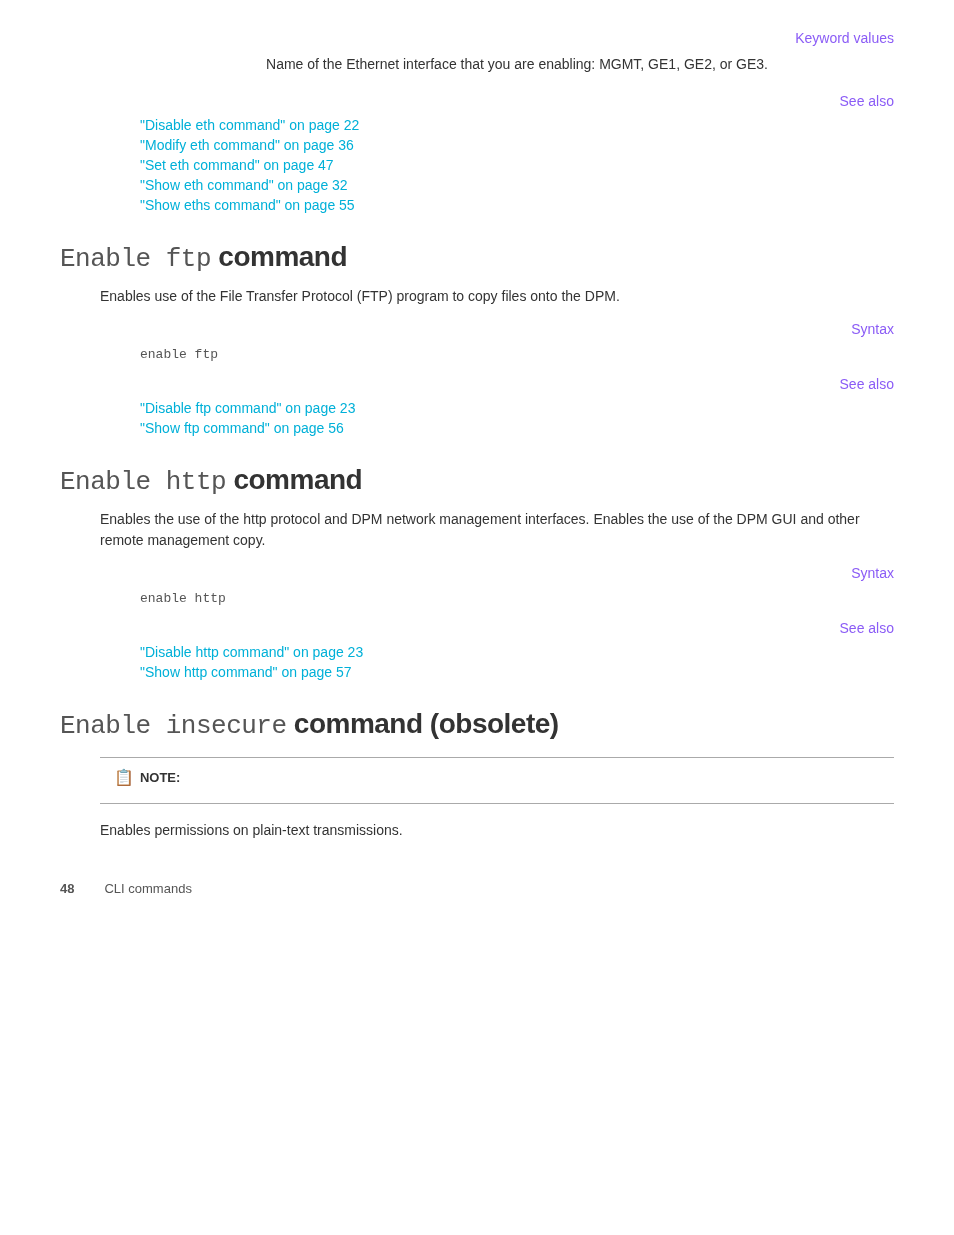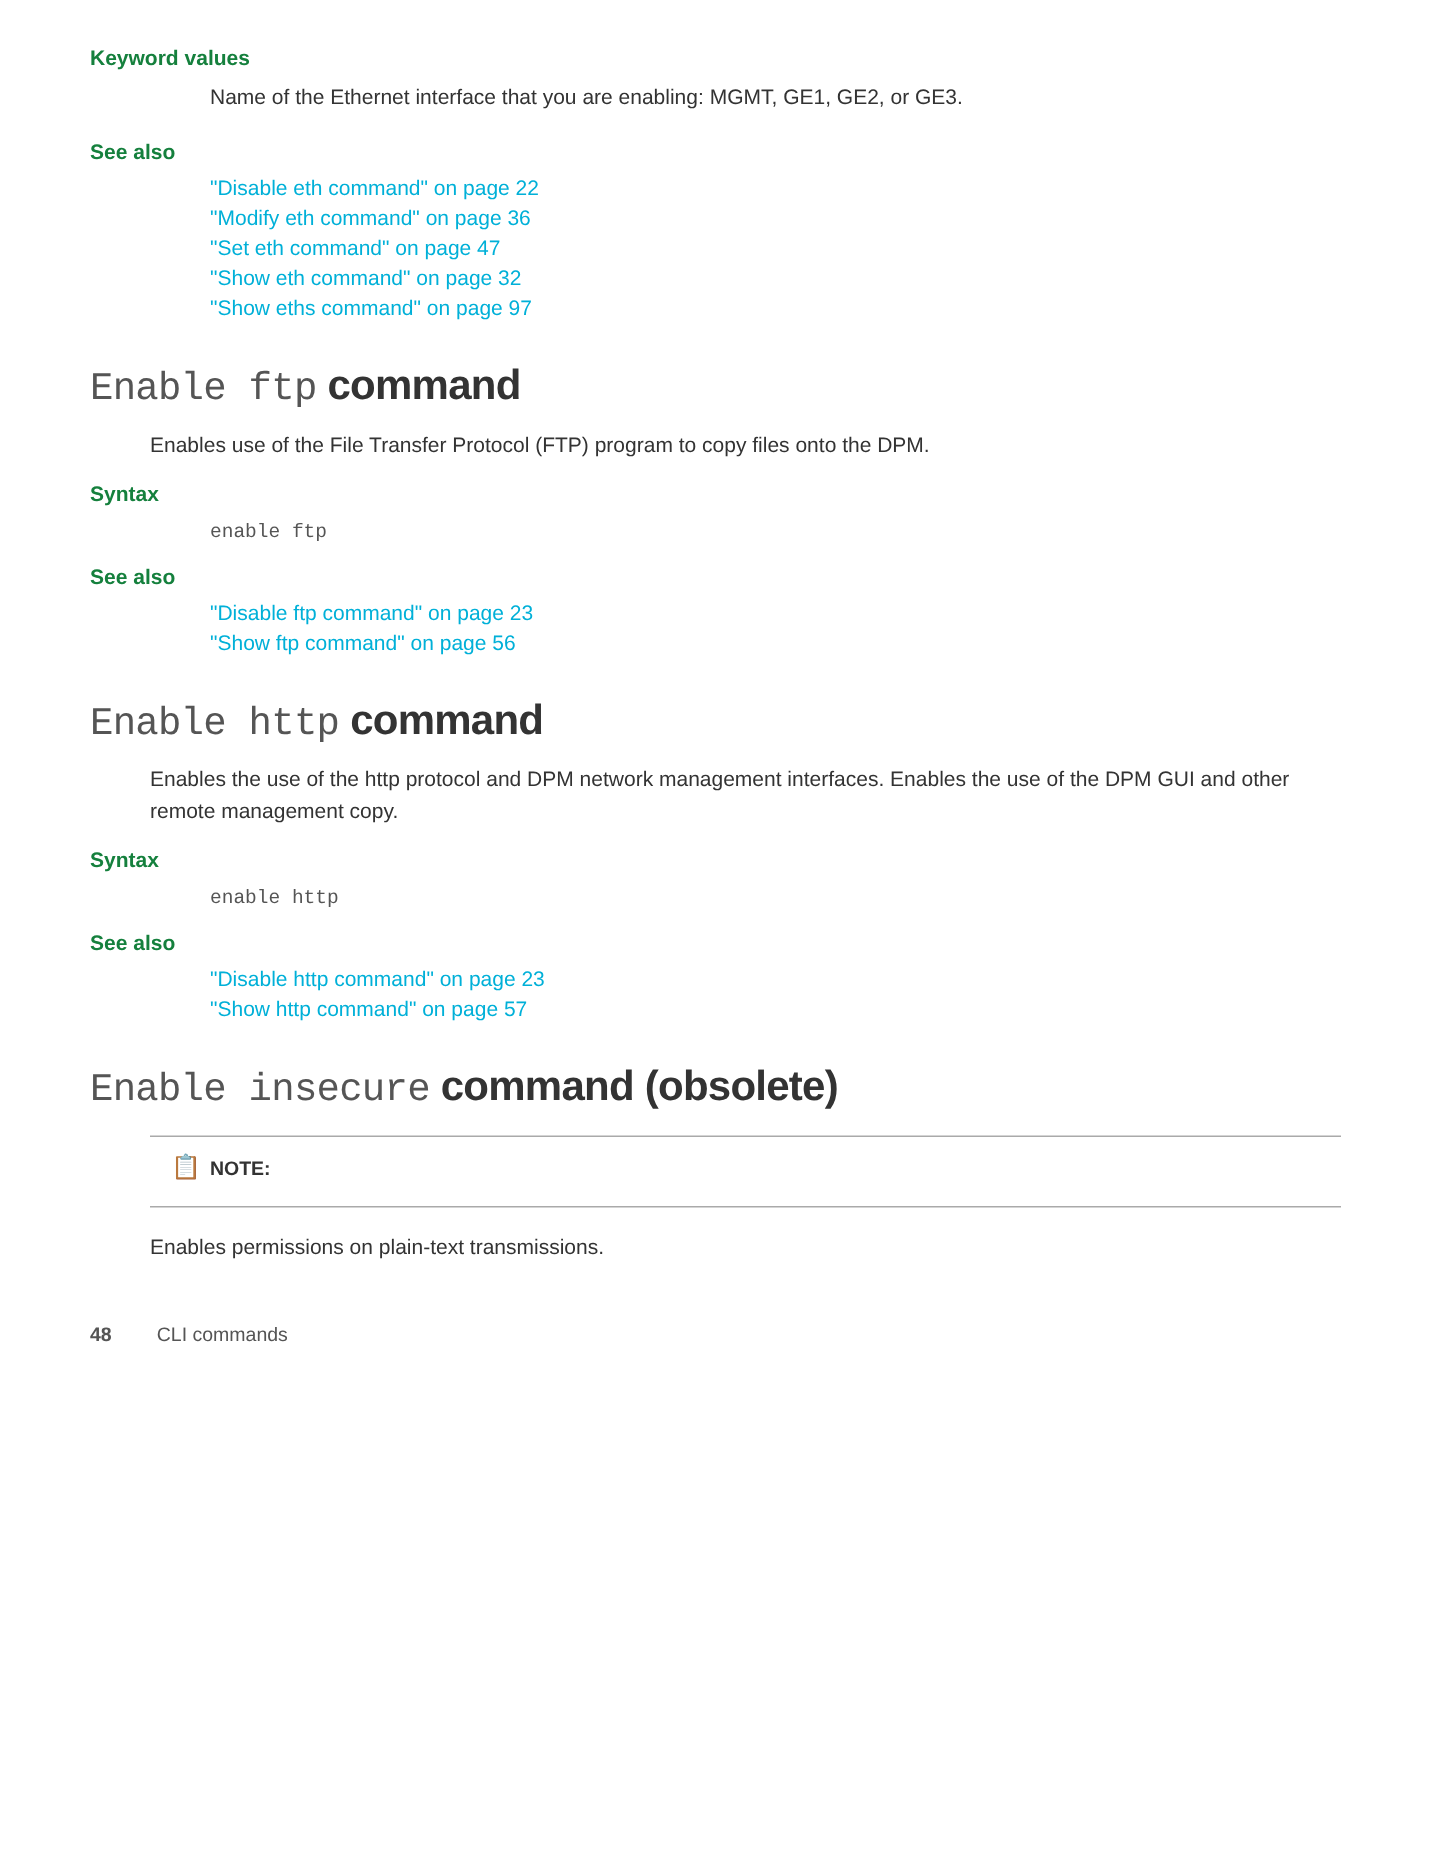--- a/index.html
+++ b/index.html
@@ -16,24 +16,25 @@
       width: 954px;
       min-height: 1235px;
       padding: 30px 60px 40px 60px;
     }
 
     .section {
       margin-bottom: 20px;
     }
 
     .heading-cyan {
-      color: #15803d;
-      font-size: 14px;
-      font-weight: bold;
+      color: #8b5cf6;
+      font-size: 14px;
+      font-weight: normal;
       margin-bottom: 8px;
+      text-align: right;
     }
 
     .indented {
       margin-left: 80px;
     }
 
     .indented-sm {
       margin-left: 40px;
     }
 
@@ -127,32 +128,32 @@
     .footer-page-num {
       font-weight: bold;
     }
   </style>
 </head>
 <body>
 
 <div class="section keyword-values-section">
   <h3 class="heading-cyan">Keyword values</h3>
   <div class="indented">
-    <div class="body-text" style="margin-top: 6px;">Name of the Ethernet interface that you are enabling: MGMT, GE1, GE2, or GE3.</div>
+    <div class="body-text" style="margin-top: 6px; text-align: center;">Name of the Ethernet interface that you are enabling: MGMT, GE1, GE2, or GE3.</div>
   </div>
 </div>
 
 <div class="section">
   <h3 class="heading-cyan">See also</h3>
   <div class="indented">
     <a class="see-also-link link-cyan"><span>"Disable eth command"</span><span> on page 22</span></a>
     <a class="see-also-link link-cyan"><span>"Modify eth command"</span><span> on page 36</span></a>
     <a class="see-also-link link-cyan"><span>"Set eth command"</span><span> on page 47</span></a>
     <a class="see-also-link link-cyan"><span>"Show eth command"</span><span> on page 32</span></a>
-    <a class="see-also-link link-cyan"><span>"Show eths command"</span><span> on page 97</span></a>
+    <a class="see-also-link link-cyan"><span>"Show eths command"</span><span> on page 55</span></a>
   </div>
 </div>
 
 <div class="section">
   <h2 class="section-title">
     <span class="code-part">Enable ftp</span>
     <span class="word-part"> </span>
     <span class="word-part">command</span>
   </h2>
   <div class="indented-sm">

